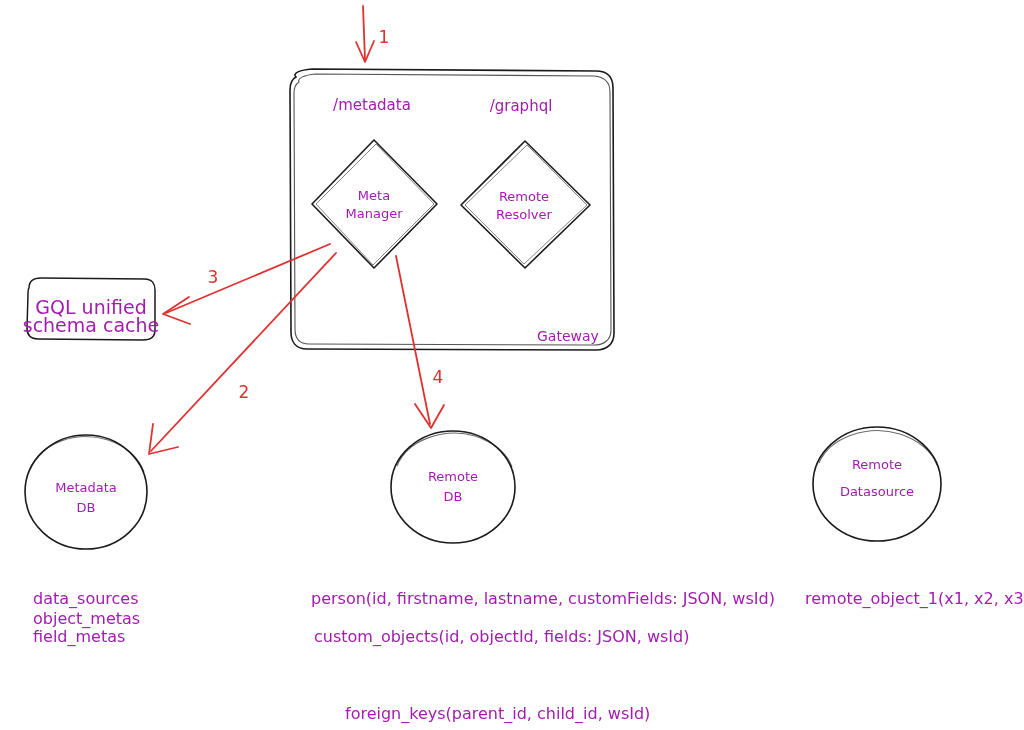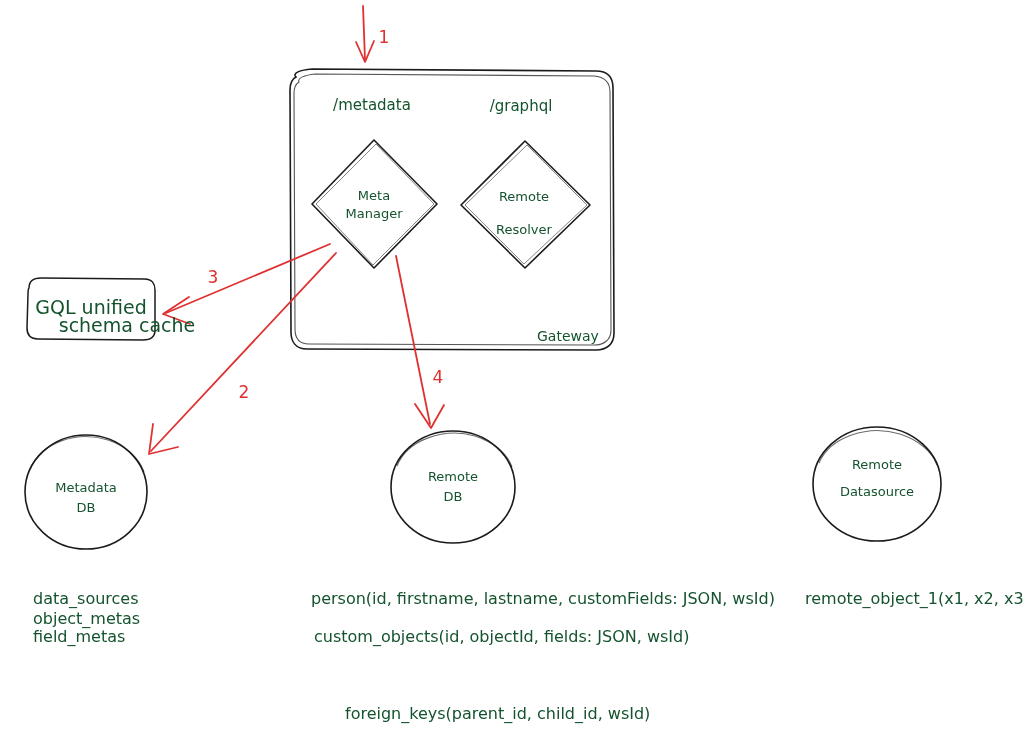--- a/index.html
+++ b/index.html
@@ -17,21 +17,21 @@
   }
   #canvas {
     position: absolute;
     inset: 0;
     width: 1024px;
     height: 730px;
   }
   .lbl {
     position: absolute;
     font-family: "DejaVu Sans", sans-serif;
-    color: #14532d;
+    color: #a21caf;
     white-space: pre;
     line-height: 1.35;
   }
   .lbl.center {
     text-align: center;
     transform: translate(-50%, -50%);
   }
   .num {
     position: absolute;
     color: #e03131;
@@ -123,24 +123,24 @@
 <div class="num" style="left:438px; top:377px;">4</div>
 
 <div class="lbl route-label center" style="left:372px; top:105px;">/metadata</div>
 <div class="lbl route-label center" style="left:521px; top:100px;margin-top:6px;">/graphql</div>
 <div class="lbl gateway-label" style="left:537px; top:327px;">Gateway</div>
 
 <div class="lbl node-label center" style="left:374px; top:196px;">Meta</div>
 <div class="lbl node-label center" style="left:374px; top:214px;">Manager</div>
 
 <div class="lbl node-label center" style="left:524px; top:197px;">Remote</div>
-<div class="lbl node-label center" style="left:524px; top:230px;">Resolver</div>
+<div class="lbl node-label center" style="left:524px; top:215px;">Resolver</div>
 
 <div class="lbl cache-label center" style="left:91px; top:308px;">GQL unified</div>
-<div class="lbl cache-label center" style="left:91px; top:326px;margin-left:36px;">schema cache</div>
+<div class="lbl cache-label center" style="left:91px; top:326px;">schema cache</div>
 
 <div class="lbl node-label center" style="left:86px; top:488px;">Metadata</div>
 <div class="lbl node-label center" style="left:86px; top:508px;">DB</div>
 
 <div class="lbl node-label center" style="left:453px; top:477px;">Remote</div>
 <div class="lbl node-label center" style="left:453px; top:497px;">DB</div>
 
 <div class="lbl node-label center" style="left:877px; top:465px;">Remote</div>
 <div class="lbl node-label center" style="left:877px; top:492px;">Datasource</div>
 

